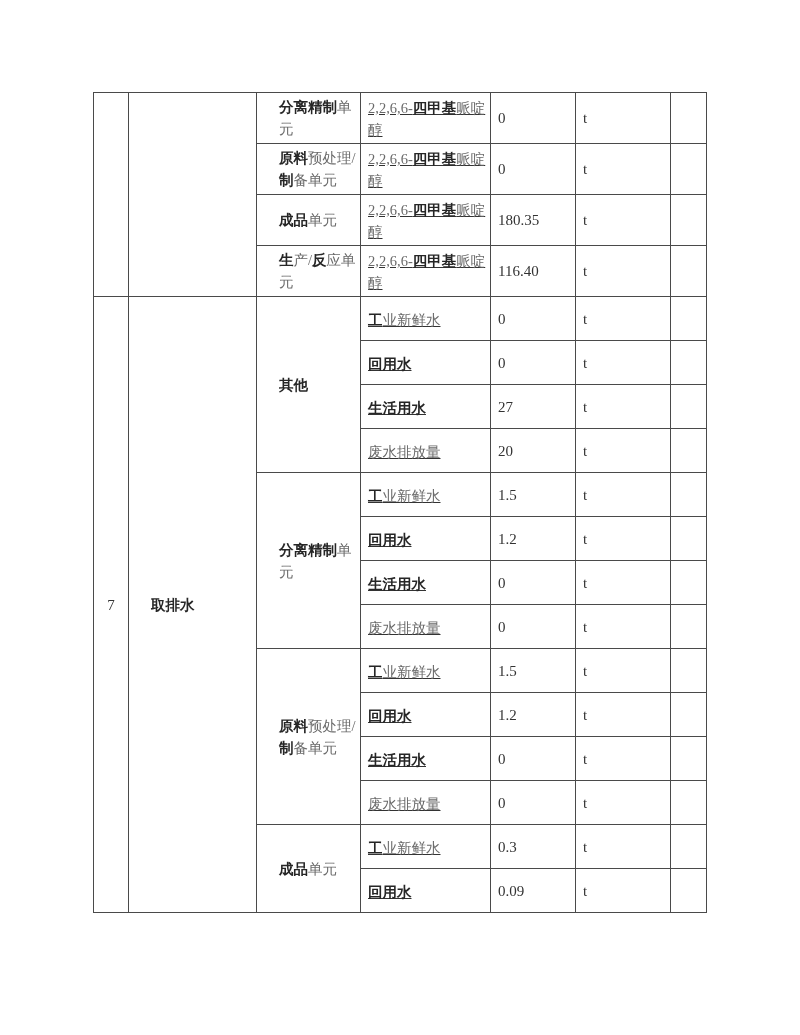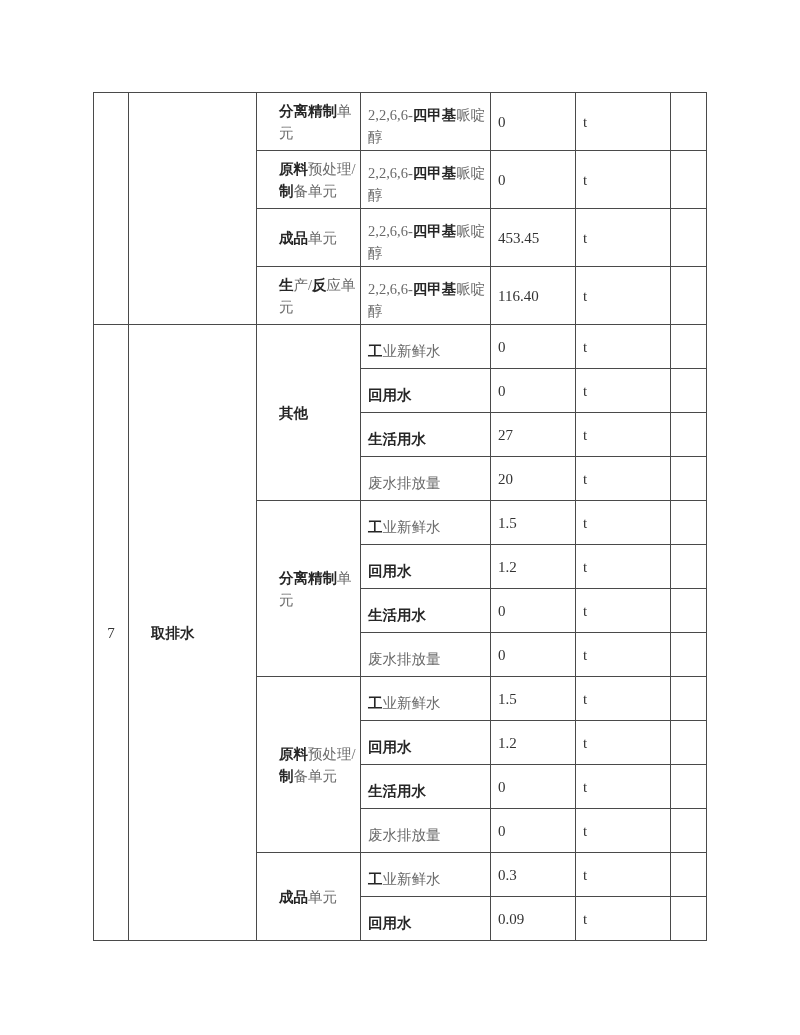--- a/index.html
+++ b/index.html
@@ -33,21 +33,21 @@
     font-size: 14.5px;
     color: #333333;
     overflow: hidden;
     line-height: 22px;
   }
   tr.sa { height: 45px; }
   tr.sb { height: 44px; }
   td.c1 { text-align: center; padding: 2px 1px; font-size: 15px; }
   td.c2 { padding-left: 22px; }
   td.c3 { padding: 2px 2px 2px 22px; }
-  td.c4 { padding: 11px 0 2px 7px; }
+  td.c4 { padding: 4px 0 2px 7px; text-decoration: underline; }
   td.c5, td.c6 { font-size: 15px; padding-left: 7px; }
   .seg-b {
     font-family: "DejaVu Sans", sans-serif;
     font-weight: 700;
     color: #262626;
   }
   .seg-n {
     font-family: "Liberation Serif", serif;
     font-weight: 400;
     color: #6a6a6a;
@@ -81,21 +81,21 @@
       <tr class="sa">
         <td class="c3"><span class="seg-b">原料</span><span class="seg-n">预处理/</span><span class="seg-b">制</span><span class="seg-n">备单元</span></td>
         <td class="c4"><span class="seg-n">2,2,6,6-</span><span class="seg-b">四甲基</span><span class="seg-n">哌啶醇</span></td>
         <td class="c5">0</td>
         <td class="c6">t</td>
         <td class="c7"></td>
       </tr>
       <tr class="sa">
         <td class="c3"><span class="seg-b">成品</span><span class="seg-n">单元</span></td>
         <td class="c4"><span class="seg-n">2,2,6,6-</span><span class="seg-b">四甲基</span><span class="seg-n">哌啶醇</span></td>
-        <td class="c5">453.45</td>
+        <td class="c5">180.35</td>
         <td class="c6">t</td>
         <td class="c7"></td>
       </tr>
       <tr class="sa">
         <td class="c3"><span class="seg-b">生</span><span class="seg-n">产/</span><span class="seg-b">反</span><span class="seg-n">应单元</span></td>
         <td class="c4"><span class="seg-n">2,2,6,6-</span><span class="seg-b">四甲基</span><span class="seg-n">哌啶醇</span></td>
         <td class="c5">116.40</td>
         <td class="c6">t</td>
         <td class="c7"></td>
       </tr>

